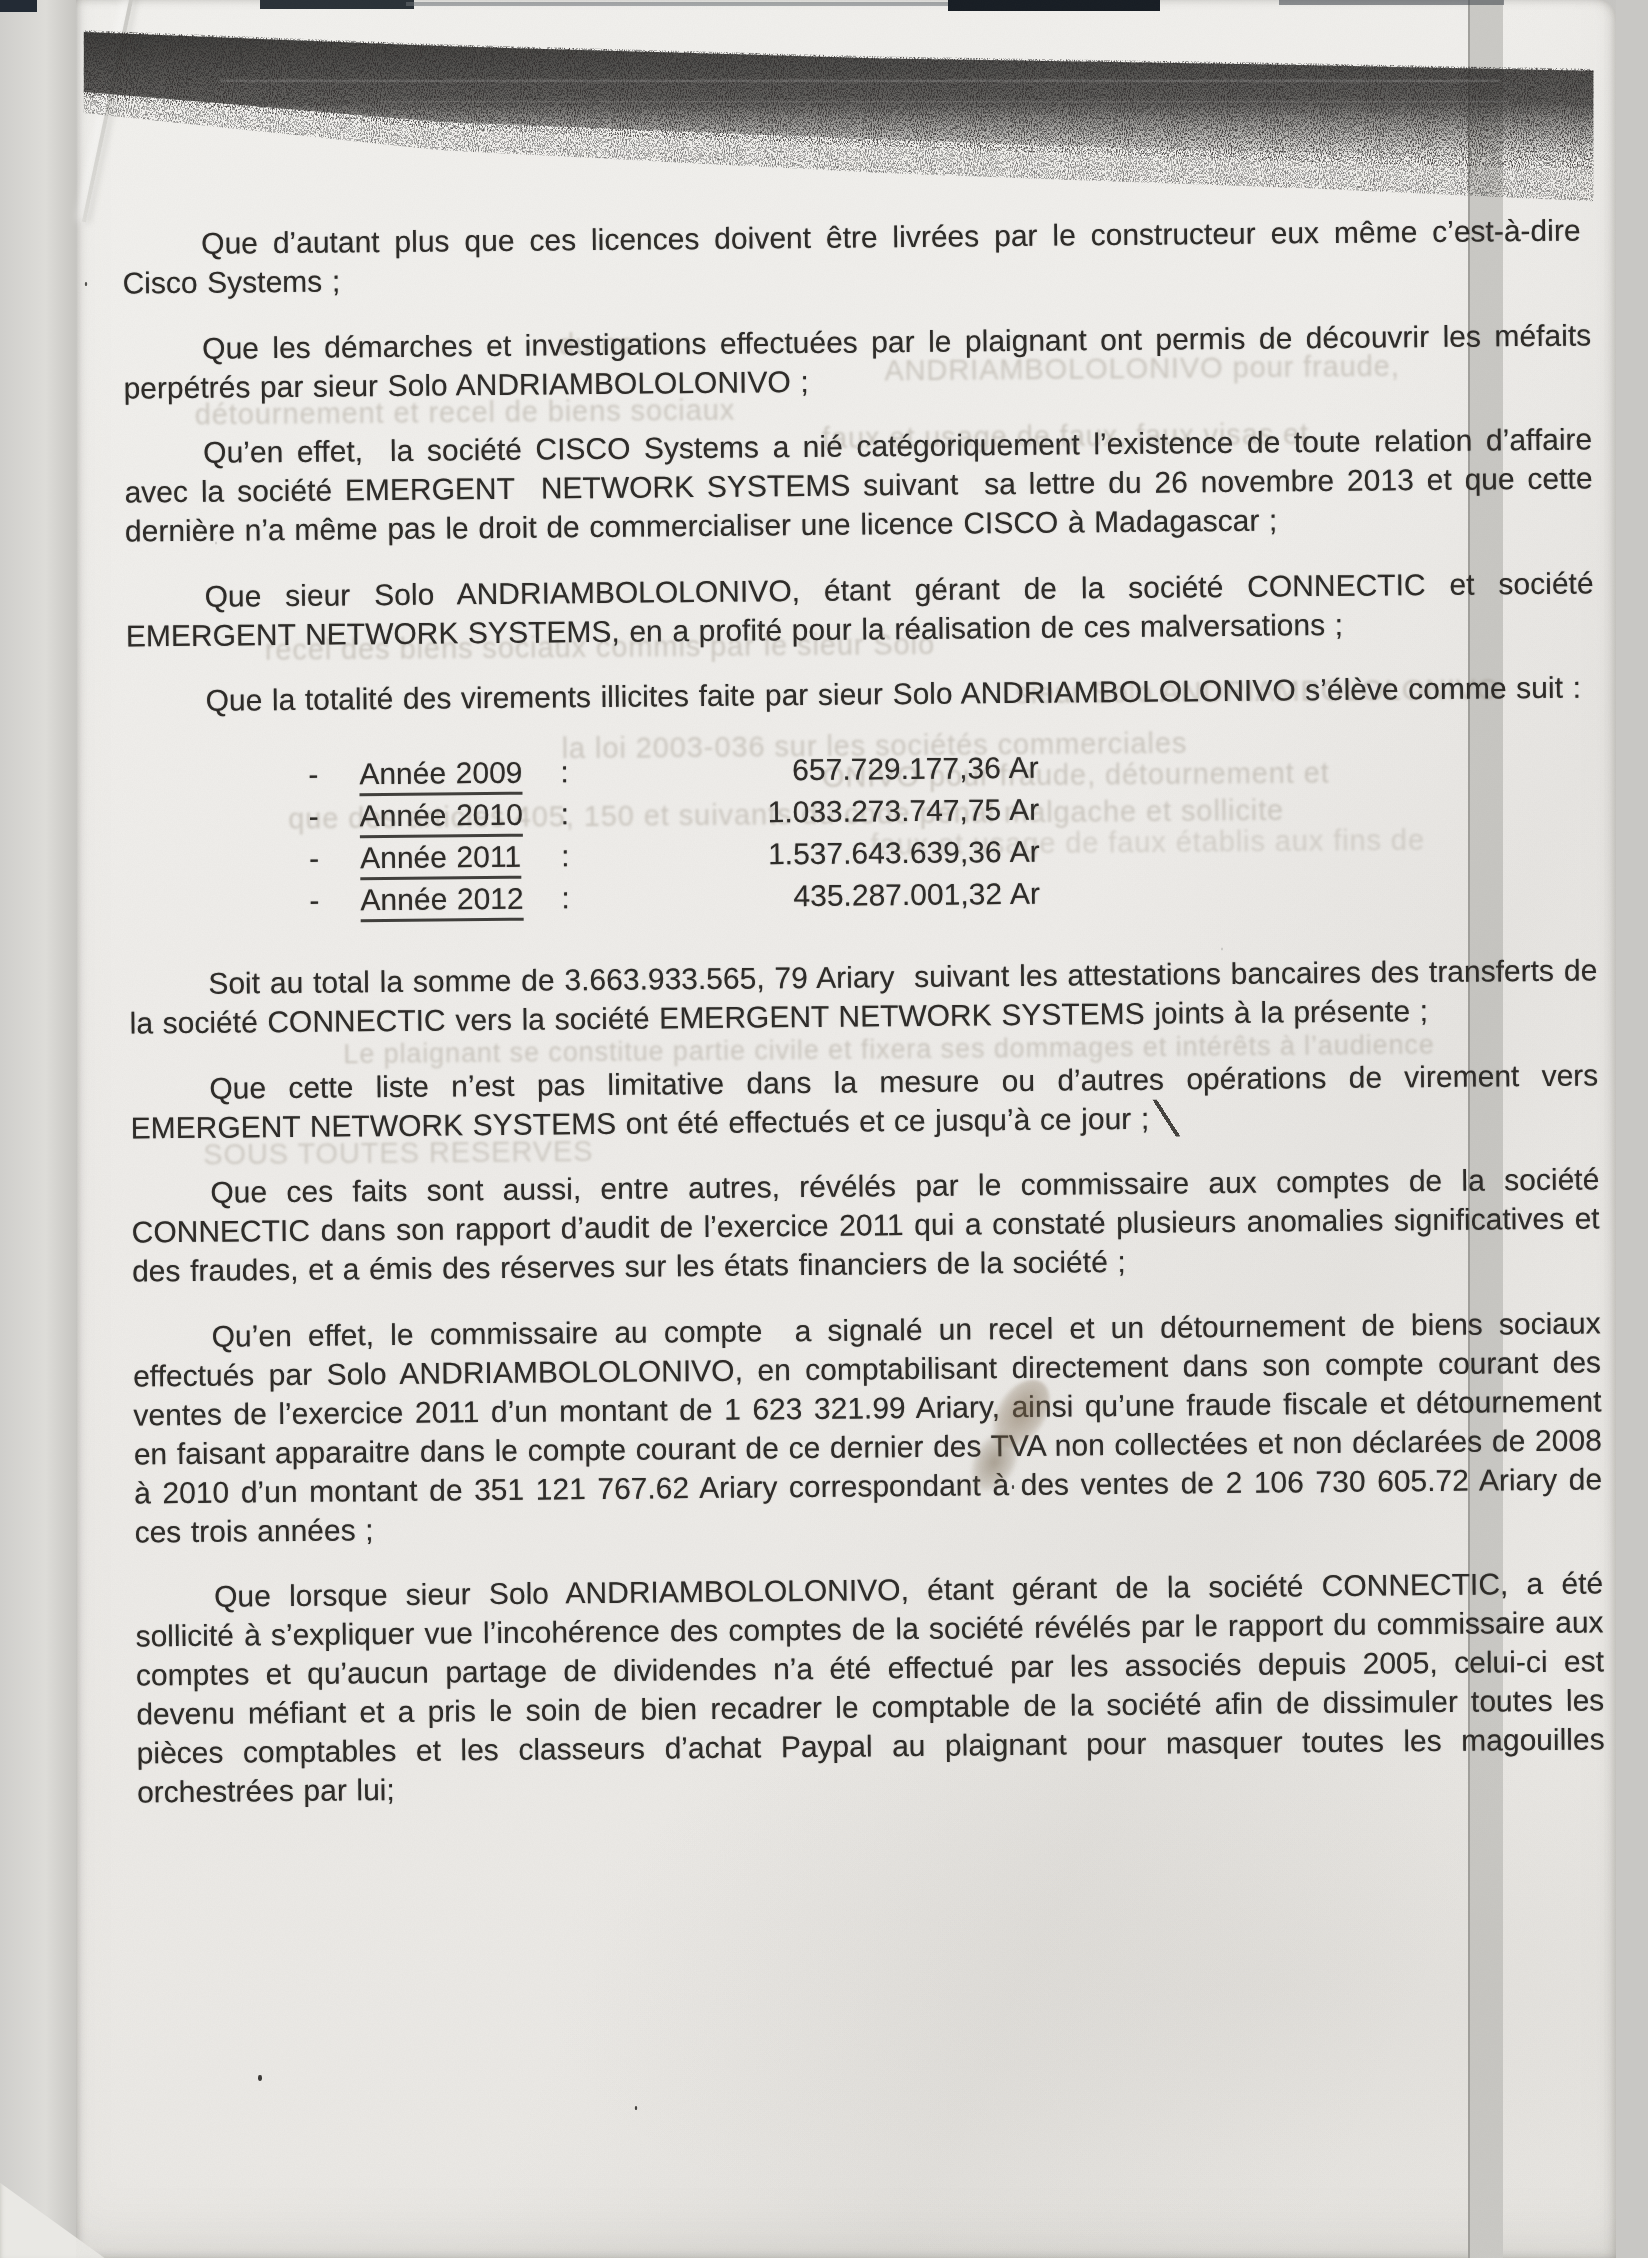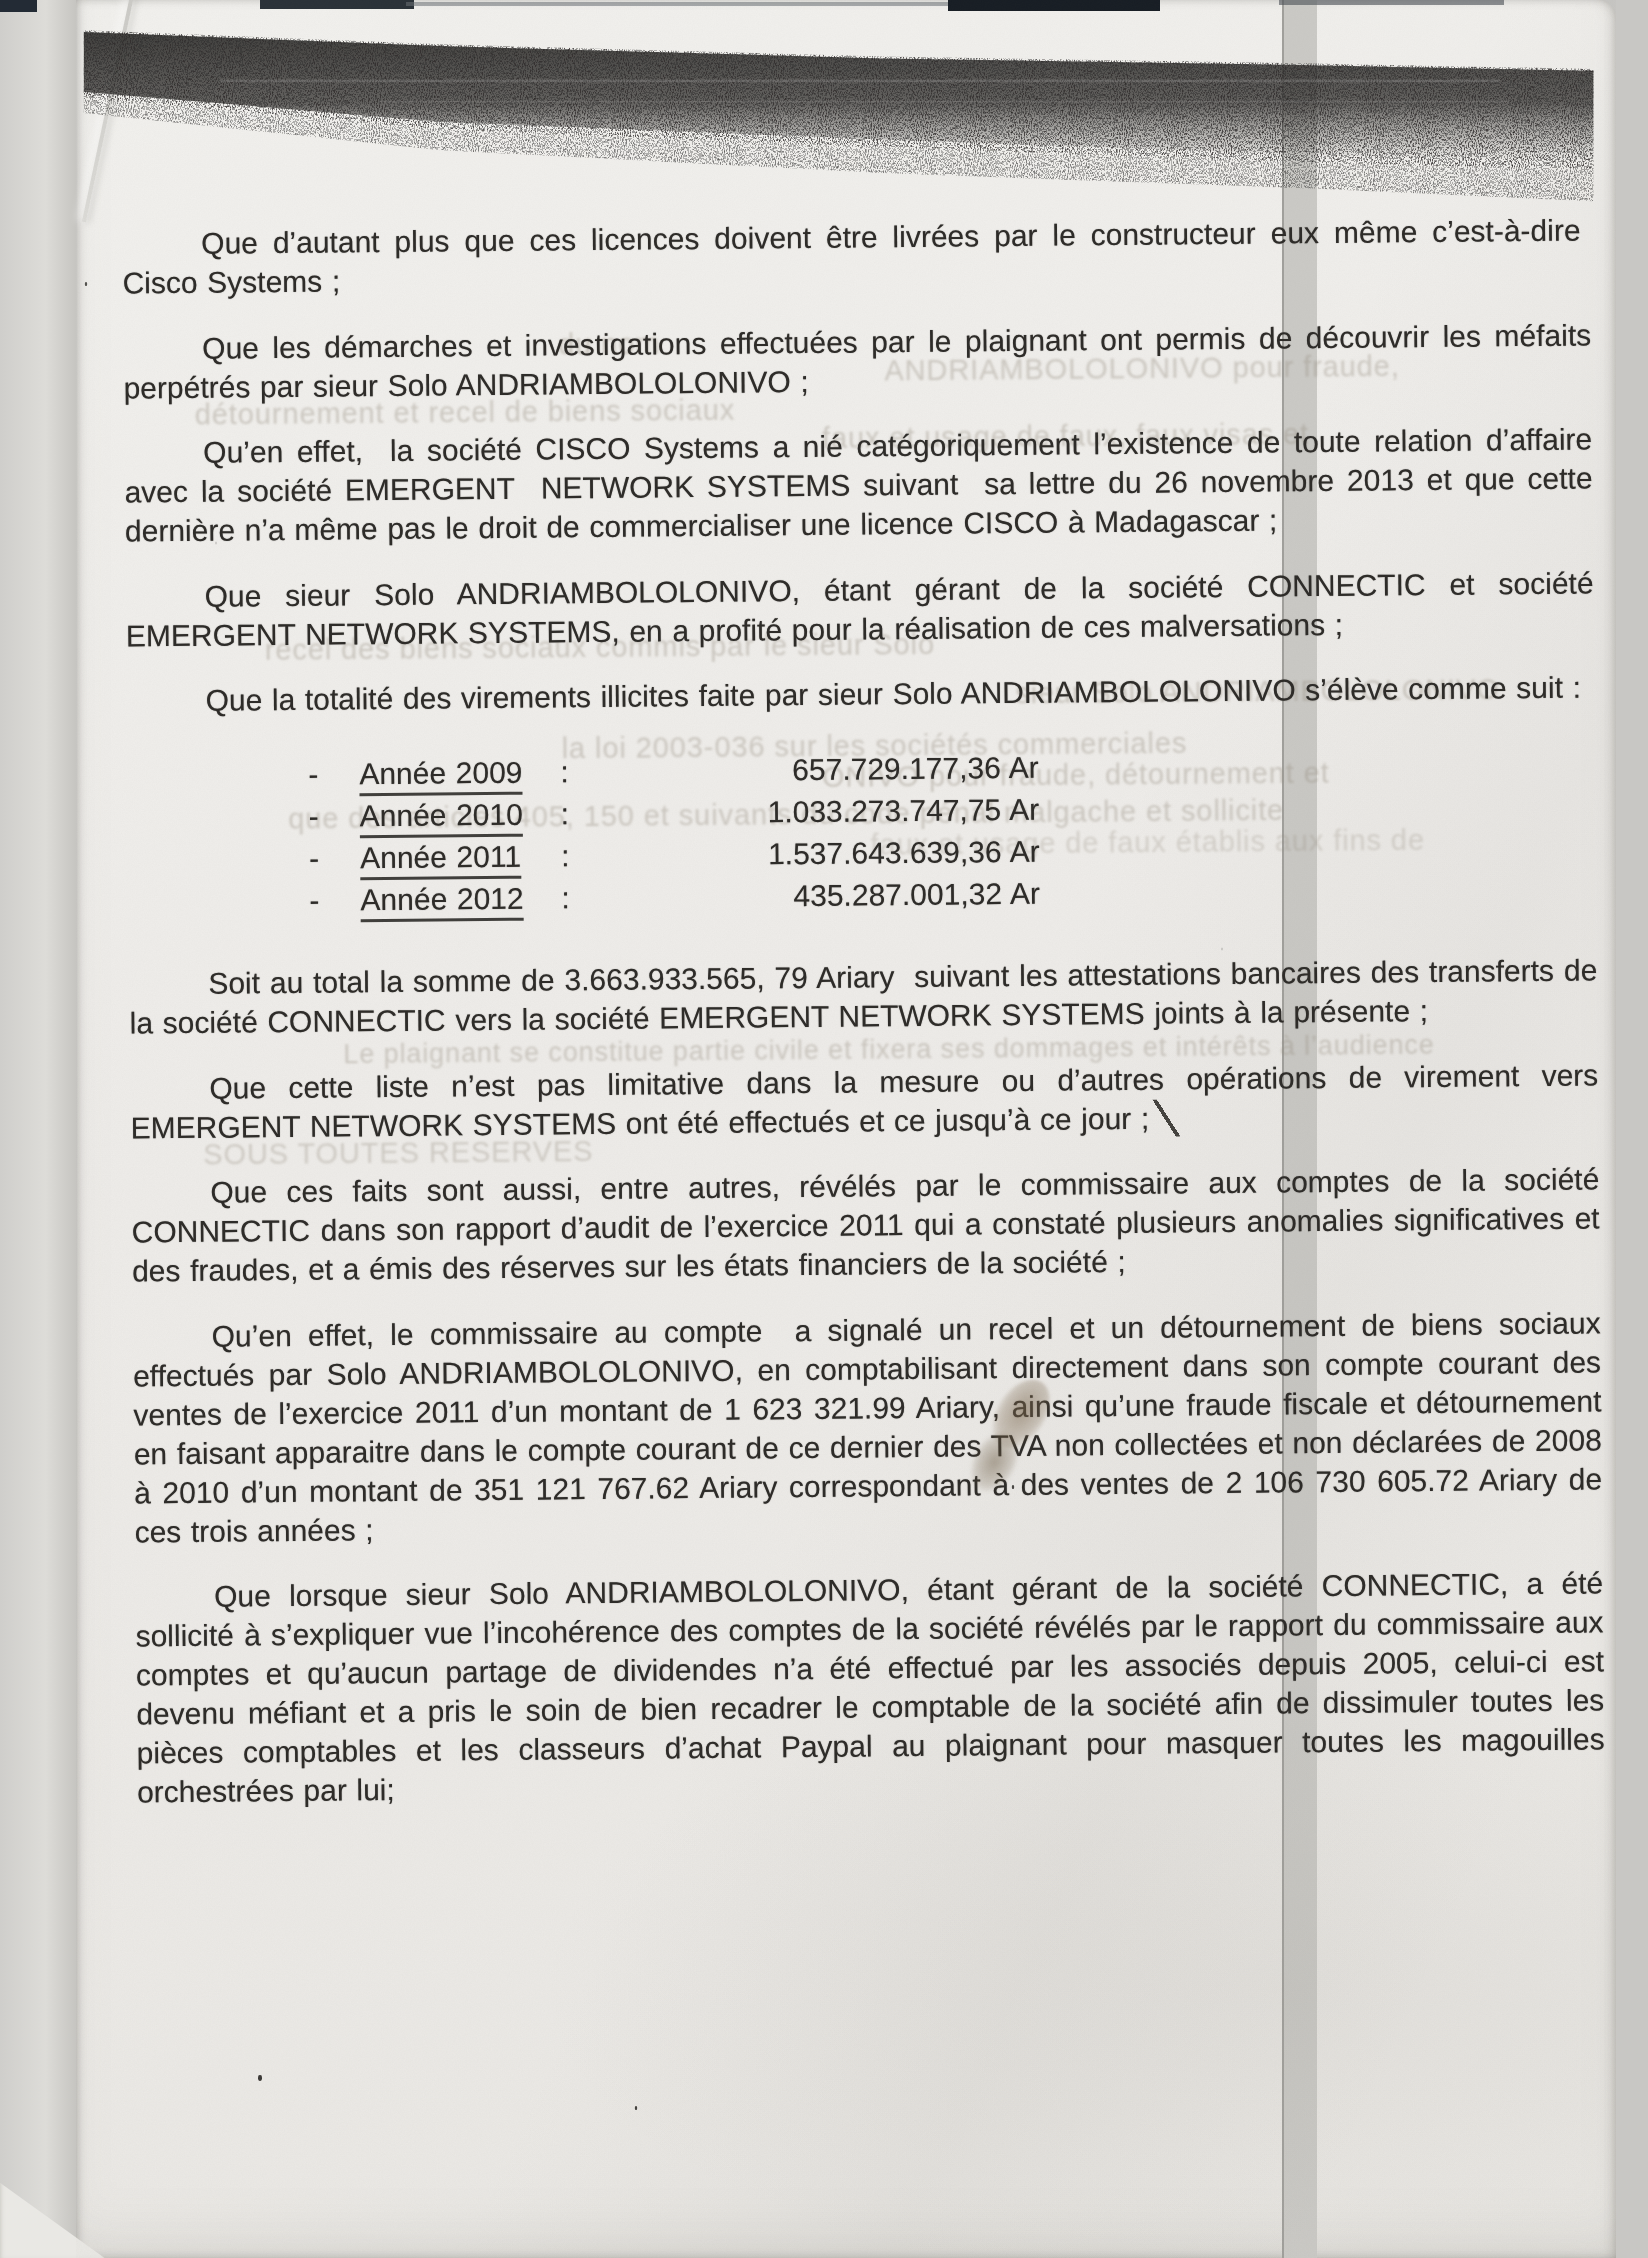--- a/index.html
+++ b/index.html
@@ -1,21 +1,21 @@
 <!DOCTYPE html>
 <html style="font-size:14px"><head>
 <meta charset="utf-8">
 <style>
   html,body{margin:0;padding:0;}
   body{
     width:1649px;height:2258px;overflow:hidden;
     background:#c8c7c4;
     font-family:"Liberation Sans", sans-serif;
   }
-  .scan{position:relative;width:1317px;height:2258px;background:#84cc16;}
+  .scan{position:relative;width:1503px;height:2258px;background:#84cc16;}
 
   
   .bed-left{position:absolute;left:0;top:0;width:76px;height:2258px;
     background:linear-gradient(90deg,#cfcecb 0%,#dedddා 0%,#dddcd8 60%,#c6c5c1 100%);
     background:linear-gradient(90deg,#cfcecb 0%,#dddcd8 60%,#c6c5c1 100%);}
   .bed-right{position:absolute;right:0;top:0;width:33px;height:2258px;
     background:#cbcac6;border-left:2.6px solid rgba(150,149,145,.8);}
 
   
   .paper{position:absolute;left:76px;top:0;width:1540px;height:2258px;

